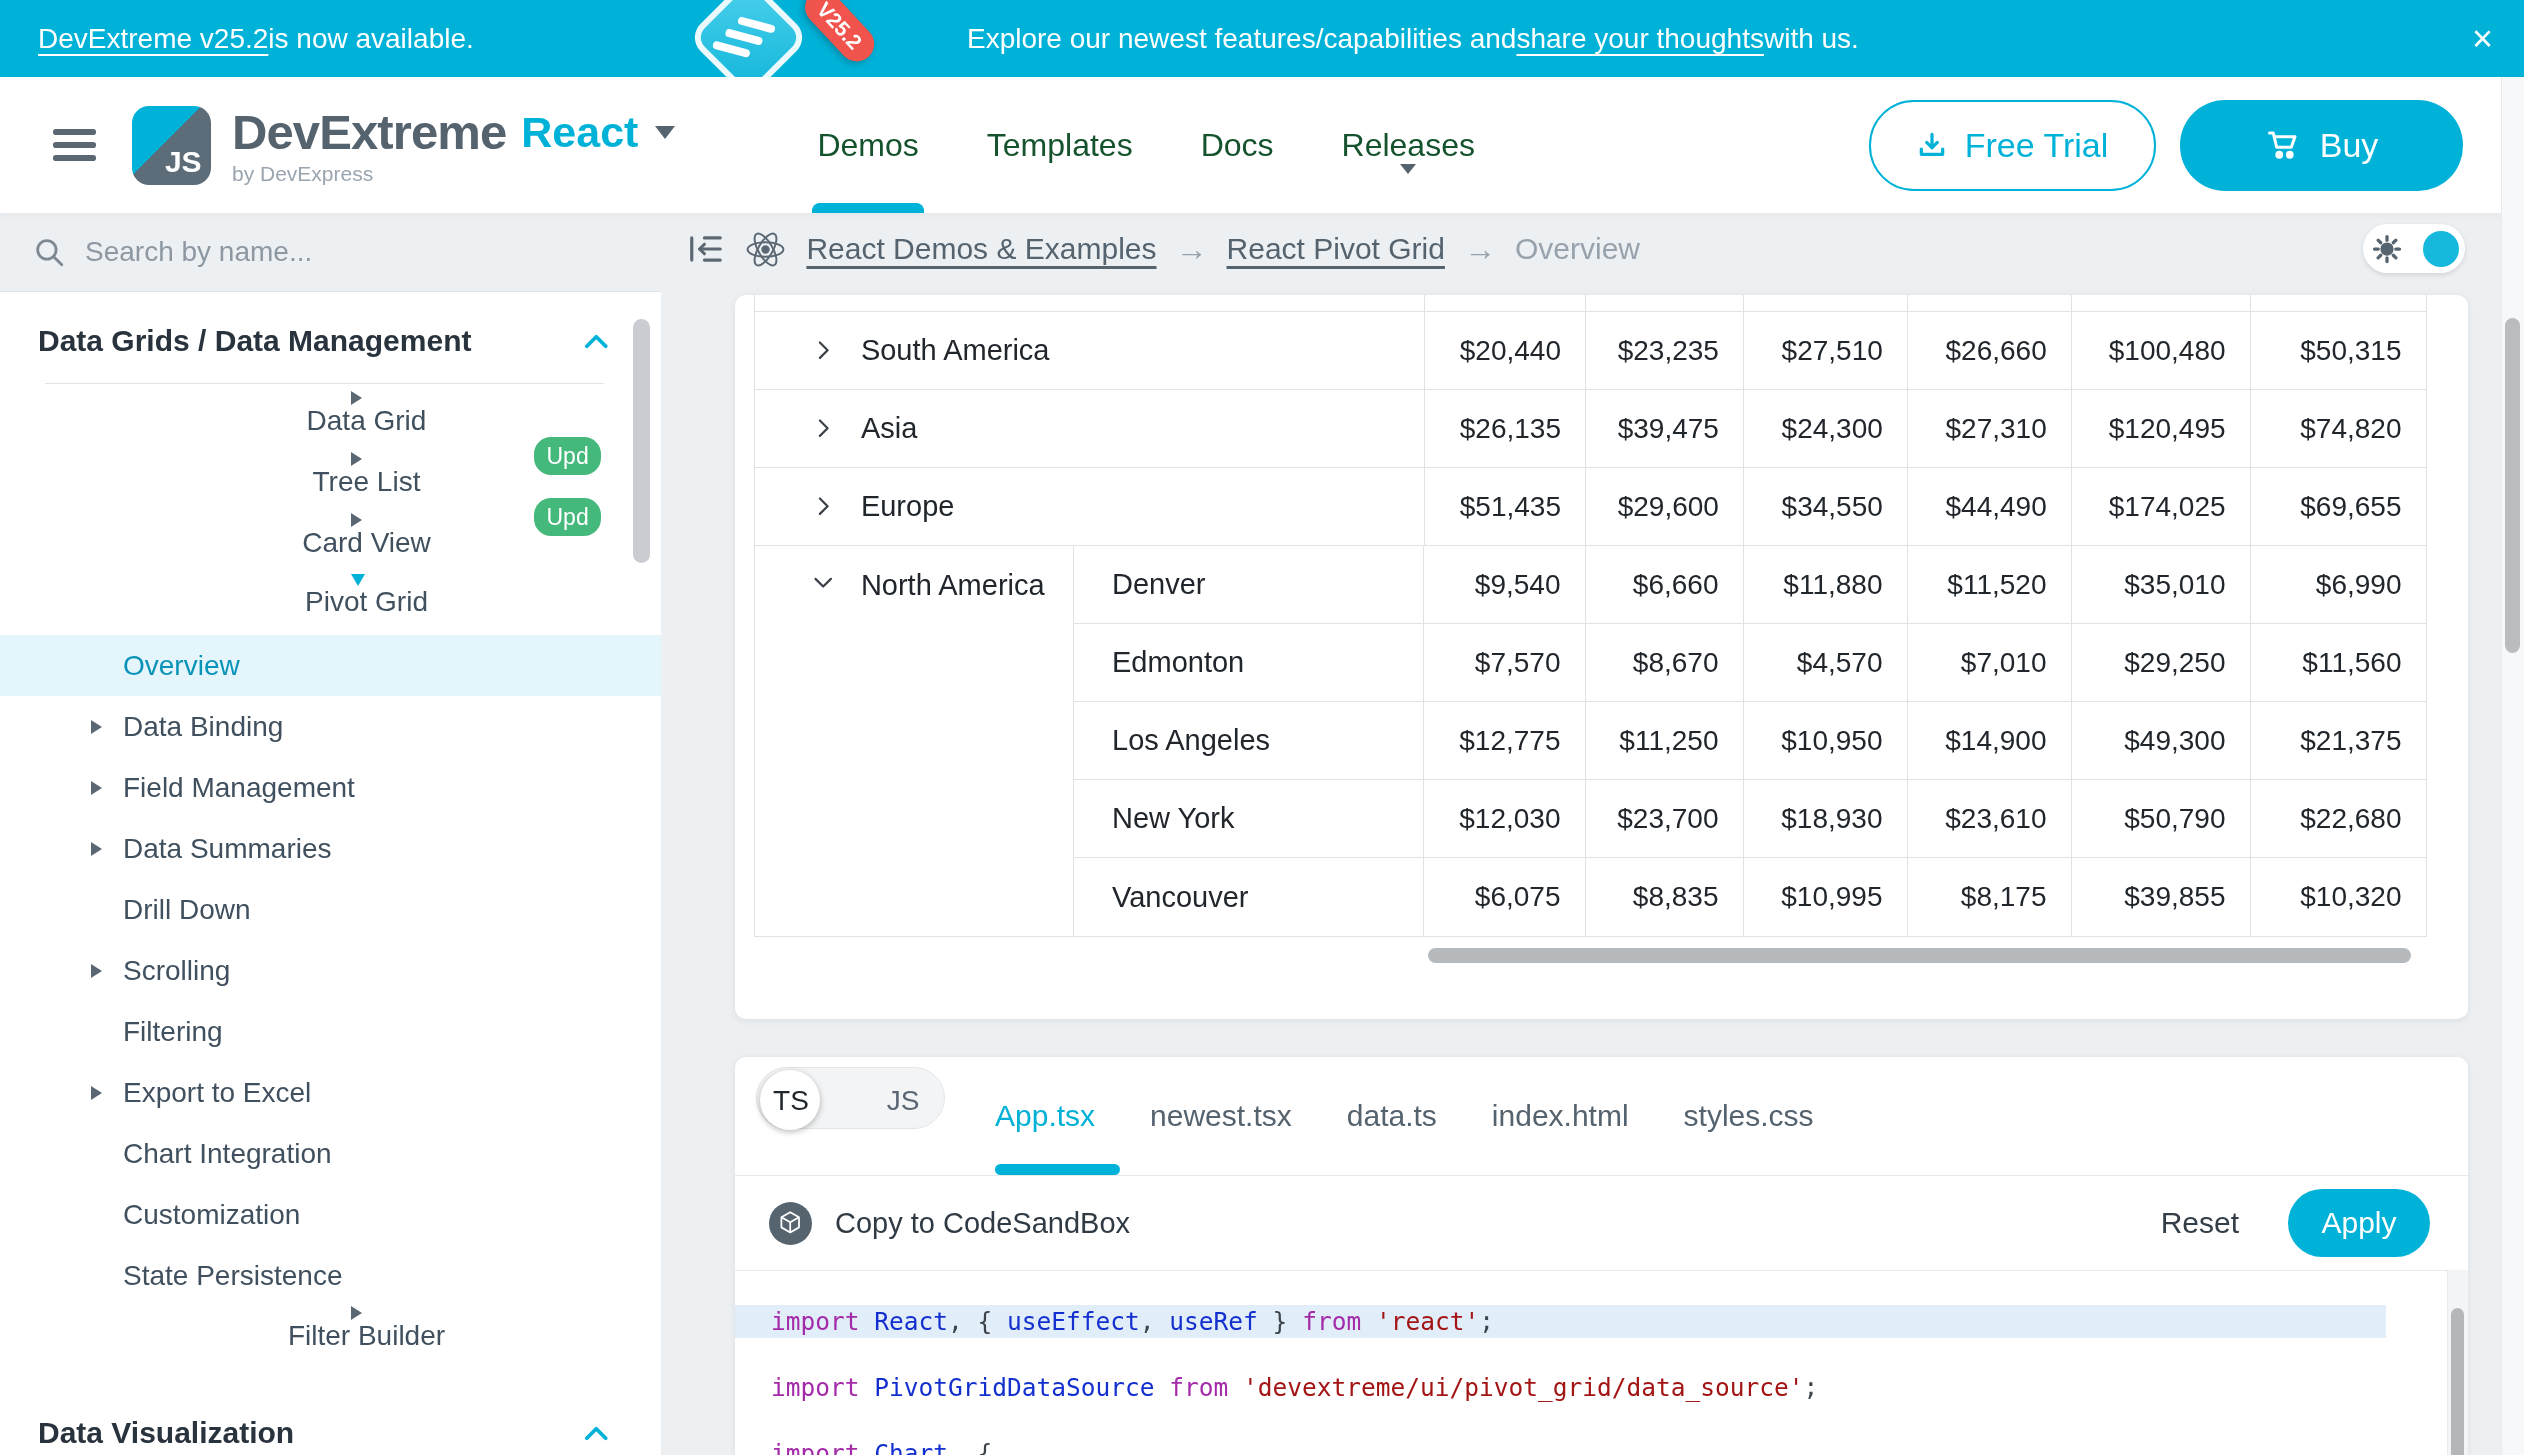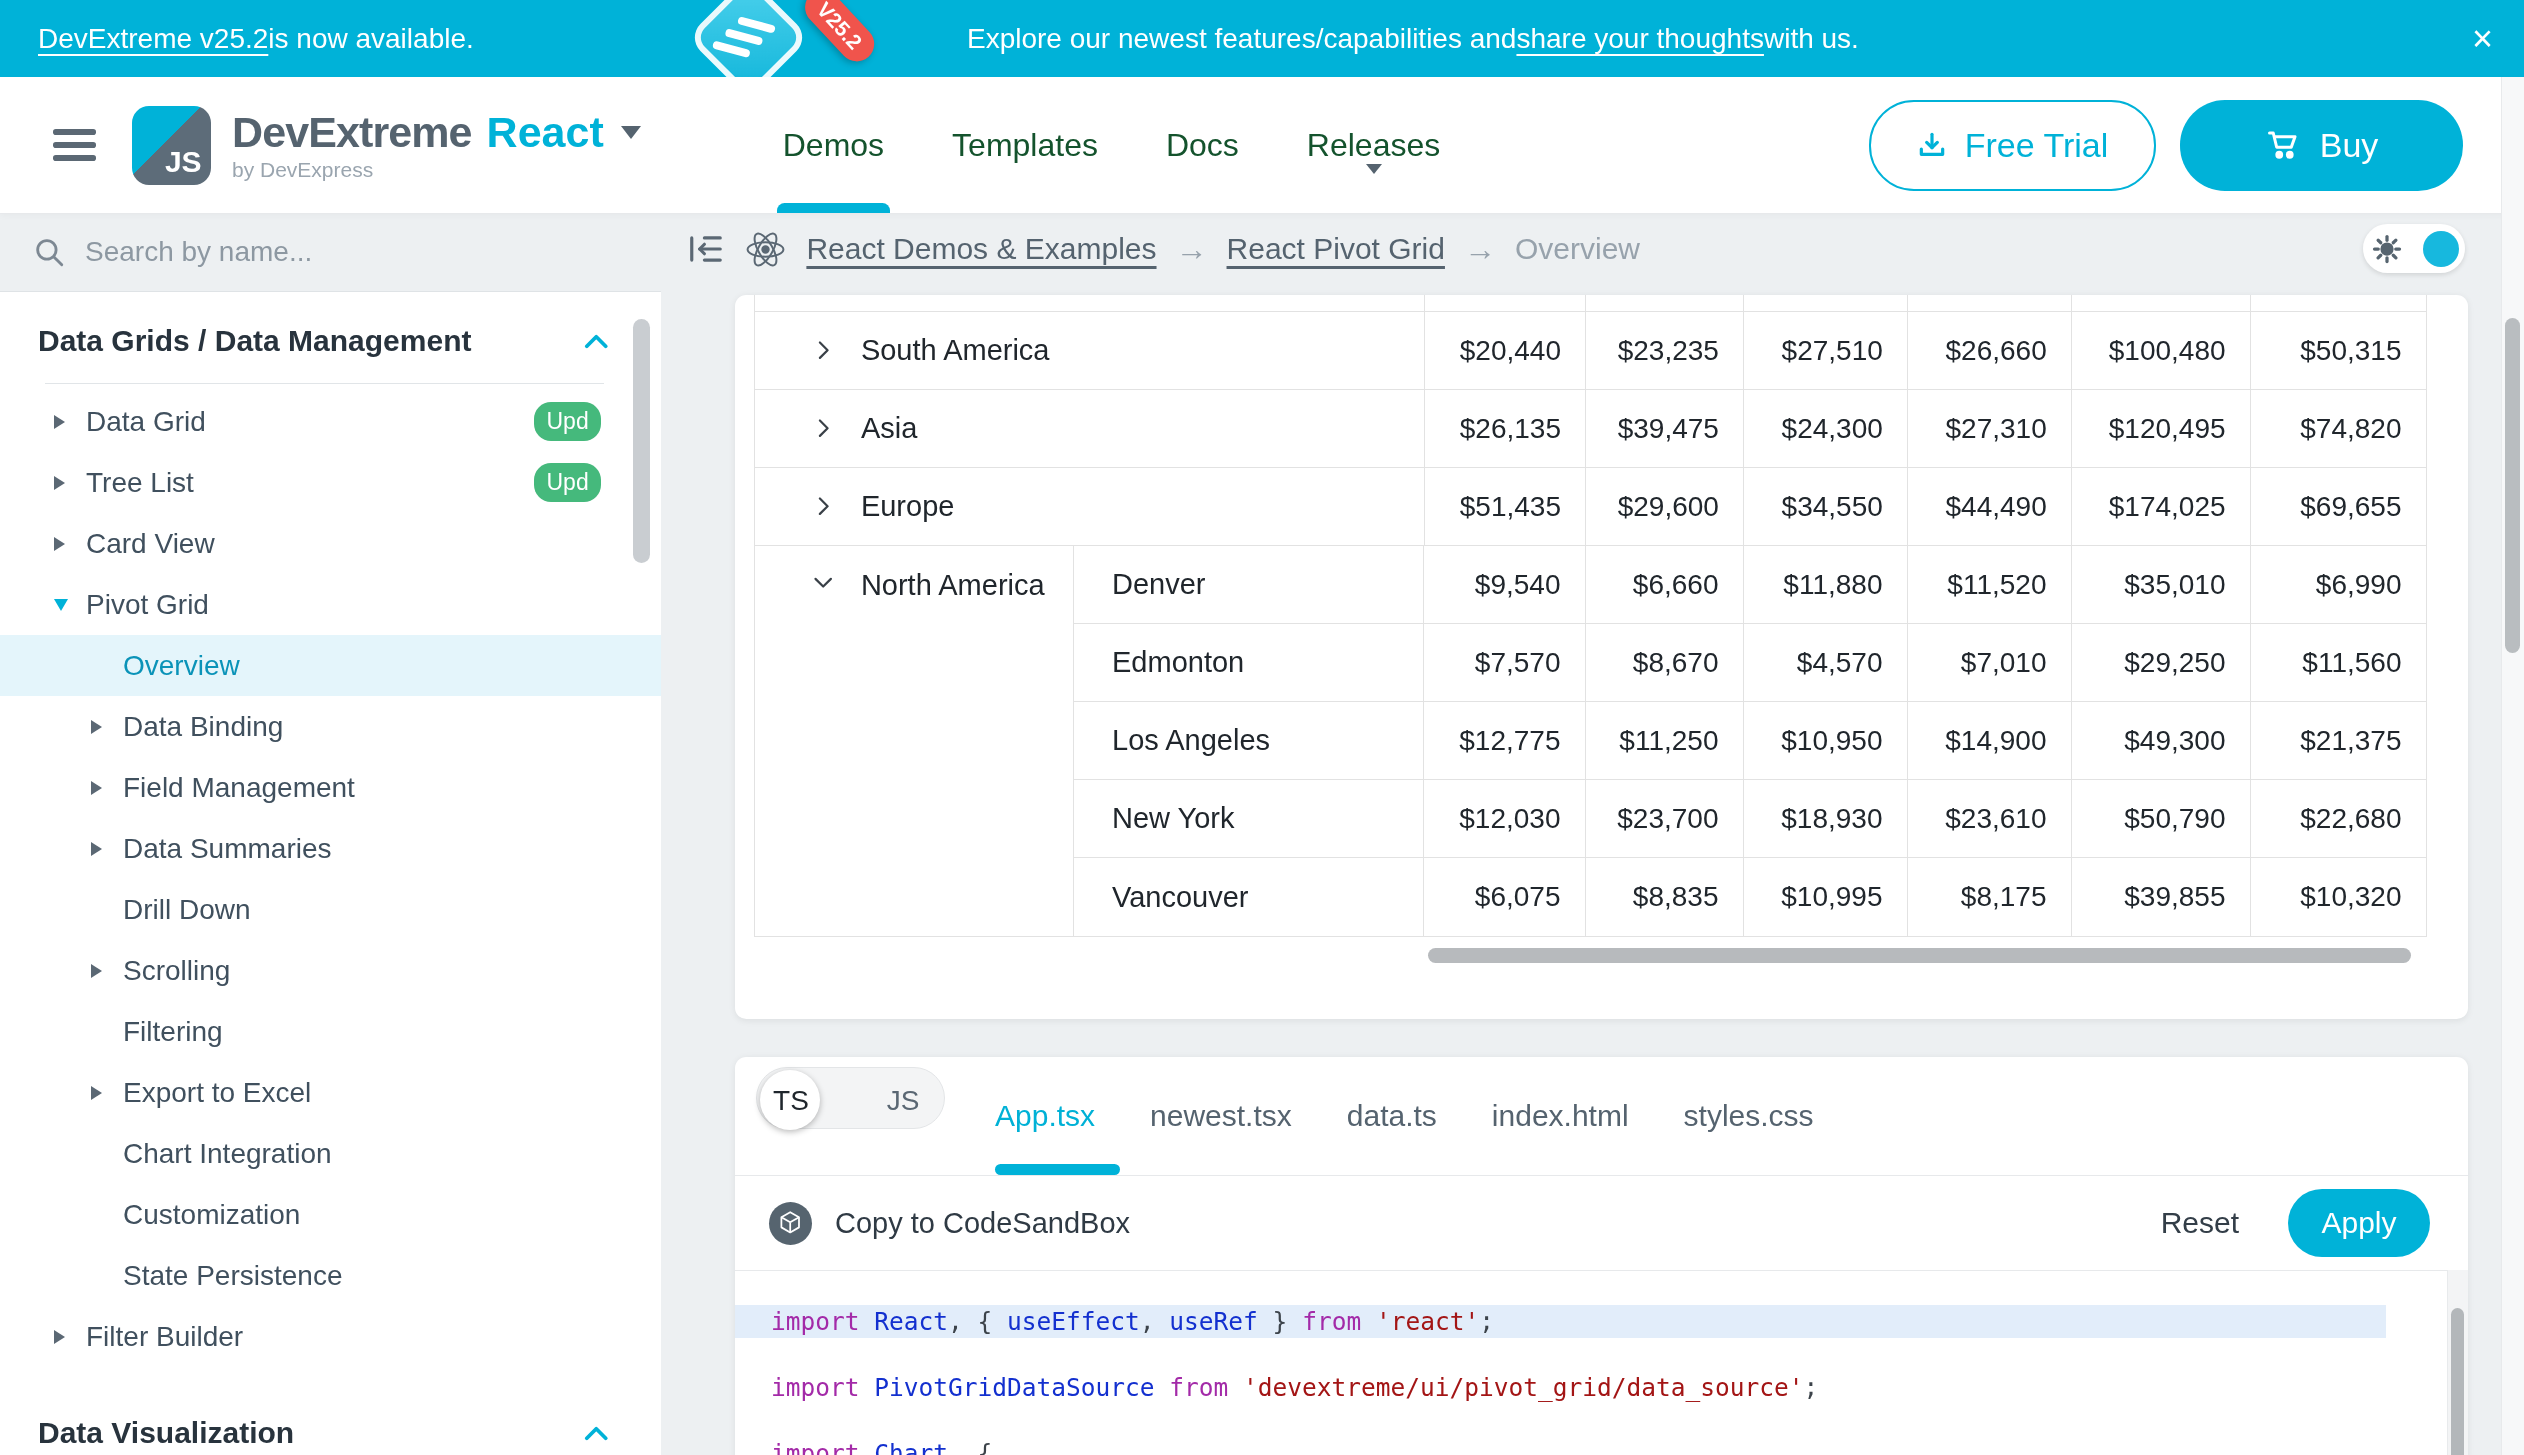--- a/index.html
+++ b/index.html
@@ -30,21 +30,21 @@
   .appbar { position:absolute; left:0; top:77px; width:2525px; height:136px; background:#fff;
             display:flex; align-items:center; padding-left:53px;
             box-shadow:0 0.9px 0 #e7e9eb, 0 2.8px 7.6px rgba(0,0,0,.04); z-index:5; }
   .hamburger { width:43px; cursor:pointer; margin-right:36px; }
   .hamburger i { display:block; height:5.7px; background:#5b6874; border-radius:2.8px; margin:7.6px 0; }
   .logo-mark { width:79px; height:79px; border-radius:17px; margin-right:21px; position:relative;
                background:linear-gradient(135deg,#00b2d8 0%,#00b2d8 44%,#5d6c79 44%,#5d6c79 100%); cursor:pointer; }
   .logo-mark span { position:absolute; right:9.4px; bottom:5.7px; color:#fff; font-weight:bold; font-size:30px; }
   .logo-text { display:flex; flex-direction:column; cursor:pointer; }
   .logo-row { display:flex; align-items:center; }
-  .logo-prod { font-size:43px; font-weight:bold; color:#55636f; letter-spacing:-0.9px; }
+  .logo-prod { font-size:49px; font-weight:bold; color:#55636f; letter-spacing:-0.9px; }
   .logo-fw { font-size:43px; font-weight:bold; color:#00b2d8; margin-left:15px; }
   .caret-dn { width:0; height:0; border-left:10.4px solid transparent; border-right:10.4px solid transparent;
               border-top:13.2px solid #55636f; margin-left:17px; }
   .byline { font-size:21px; color:#9aa5af; margin-top:1.9px; }
   .nav { display:flex; margin-left:142px; gap:68px; height:100%; }
   .nav-item { position:relative; display:flex; align-items:center; font-size:32px; color:#14532d; cursor:pointer; }
   .nav-item .underline { position:absolute; bottom:0; left:-5.7px; right:-5.7px; height:10.4px;
                          background:#00b2d8; border-radius:7.6px 7.6px 0 0; }
   .nav-item .nav-caret { position:absolute; left:50%; transform:translateX(-50%); top:87px;
                          width:0; height:0; border-left:8.5px solid transparent; border-right:8.5px solid transparent;
@@ -63,21 +63,21 @@
   .sidebar { position:absolute; left:0; top:0; width:661px; bottom:0; background:#fff; }
   .search-row { height:79px; background:#edf0f2; border-bottom:0.9px solid #dfe3e6;
                 display:flex; align-items:center; padding-left:32px; gap:19px; }
   .search-row input { flex:1; border:none; outline:none; background:transparent;
                       font-size:28px; color:#2c3942; font-family:"Liberation Sans",sans-serif; }
   .search-row input::placeholder { color:#8d98a2; }
   .sec-head { display:flex; align-items:center; justify-content:space-between;
               padding:32px 53px 24.5px 38px; font-size:30px; font-weight:bold; color:#28333d; }
   .sec-div { border-top:0.9px solid #e1e5e8; margin:0 57px 7.6px 45px; }
   .side-item { height:61px; display:flex; align-items:center; font-size:28px; color:#40505e; cursor:pointer; }
-  .side-item.lv1 { padding-left:54px; }
+  .side-item.lv1 { padding-left:72px;flex-direction:column; }
   .side-item.lv2 { padding-left:91px; }
   .side-item.selected { background:#e4f5fb; color:#0a93b8; }
   .arrow-box { width:32px; display:flex; align-items:center; }
   .tri-r { width:0; height:0; border-left:11.3px solid #5b6874; border-top:7.6px solid transparent;
            border-bottom:7.6px solid transparent; }
   .tri-d { width:0; height:0; border-top:12.3px solid #00b2d8; border-left:7.6px solid transparent;
            border-right:7.6px solid transparent; }
   .badge { margin-left:auto; margin-right:60px; background:#45b97c; color:#fff; font-size:23px;
            padding:5.7px 12.3px; border-radius:17px; }
   .side-scroll { position:absolute; right:11.3px; top:106px; width:17px; height:244px;

